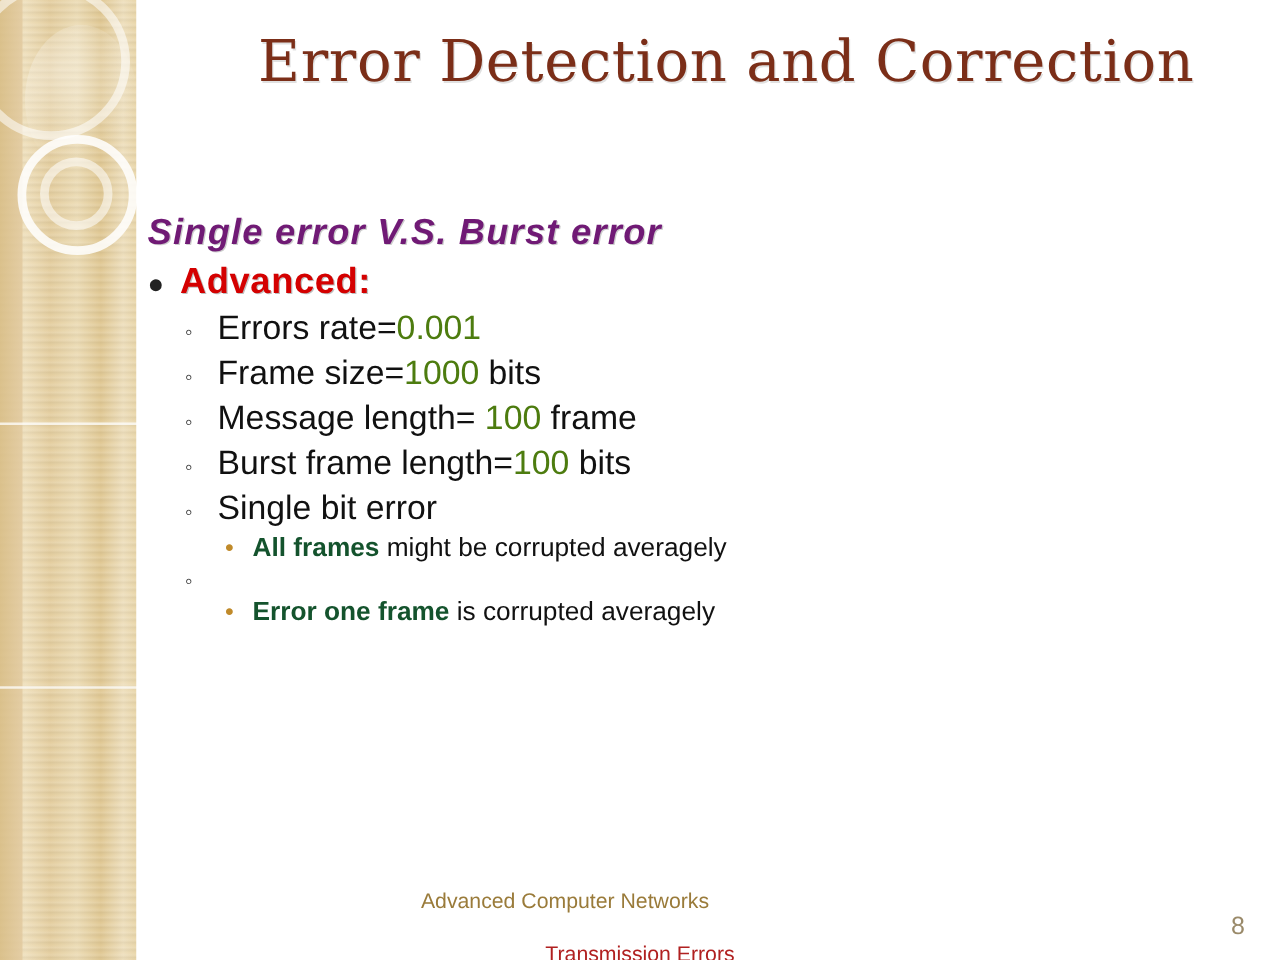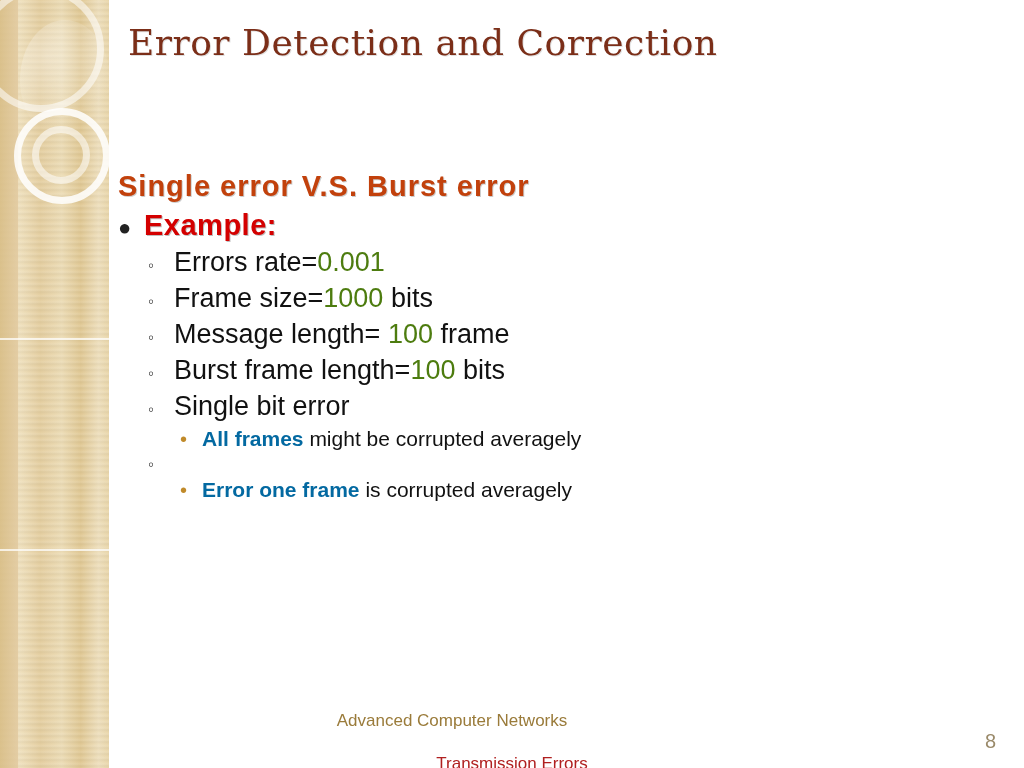--- a/index.html
+++ b/index.html
@@ -104,45 +104,46 @@
     top: 20px;
     width: 90px;
     height: 120px;
     border-radius: 50%;
     background: radial-gradient(circle at 30% 30%, rgba(255,255,255,0.35), rgba(255,255,255,0) 70%);
   }
 
   
   .title {
     position: absolute;
-    left: 128px;
+    left: 146px;
     top: 22px;
     width: 870px;
     font-family: "DejaVu Serif", serif;
-    font-size: 36px;
+    font-size: 46px;
     color: #7b2e18;
     letter-spacing: 0.5px;
-    text-align: left;
+    text-align: center;
     text-shadow: 1px 1px 0 rgba(0,0,0,0.12);
     white-space: nowrap;
   }
 
   
   .content {
     position: absolute;
     left: 118px;
     top: 170px;
     width: 890px;
   }
   .heading {
     font-size: 29px;
     font-weight: bold;
-    color: #c2410c;
+    color: #701a75;
     letter-spacing: 1px;
     text-shadow: 1px 1px 0 rgba(0,0,0,0.2);
+    font-style: italic;
   }
   .lvl1 {
     display: flex;
     align-items: baseline;
     margin-top: 6px;
     margin-bottom: 4px;
   }
   .lvl1 .bullet {
     width: 26px;
     font-size: 22px;
@@ -183,21 +184,21 @@
     line-height: 1;
   }
   .lvl3 .text {
     font-size: 21px;
     color: #111111;
   }
   .red {
     color: #4d7c0f;
   }
   .red-b {
-    color: #0369a1;
+    color: #14532d;
     font-weight: bold;
   }
 
   
   .footer-line1 {
     position: absolute;
     left: 0;
     top: 711px;
     width: 904px;
     text-align: center;
@@ -238,21 +239,21 @@
   <div class="band-edge"></div>
 
   <div class="title">Error Detection and Correction</div>
 
   <div class="content">
 
     <div class="heading">Single error V.S. Burst error</div>
 
     <div class="lvl1">
       <span class="bullet">●</span>
-      <span class="text">Example:</span>
+      <span class="text">Advanced:</span>
     </div>
 
     <div class="lvl2">
       <span class="bullet">◦</span>
       <span class="text"><span>Errors rate=</span><span class="red">0.001</span><span></span></span>
     </div>
 
     <div class="lvl2">
       <span class="bullet">◦</span>
       <span class="text"><span>Frame size=</span><span class="red">1000</span><span> bits</span></span>

